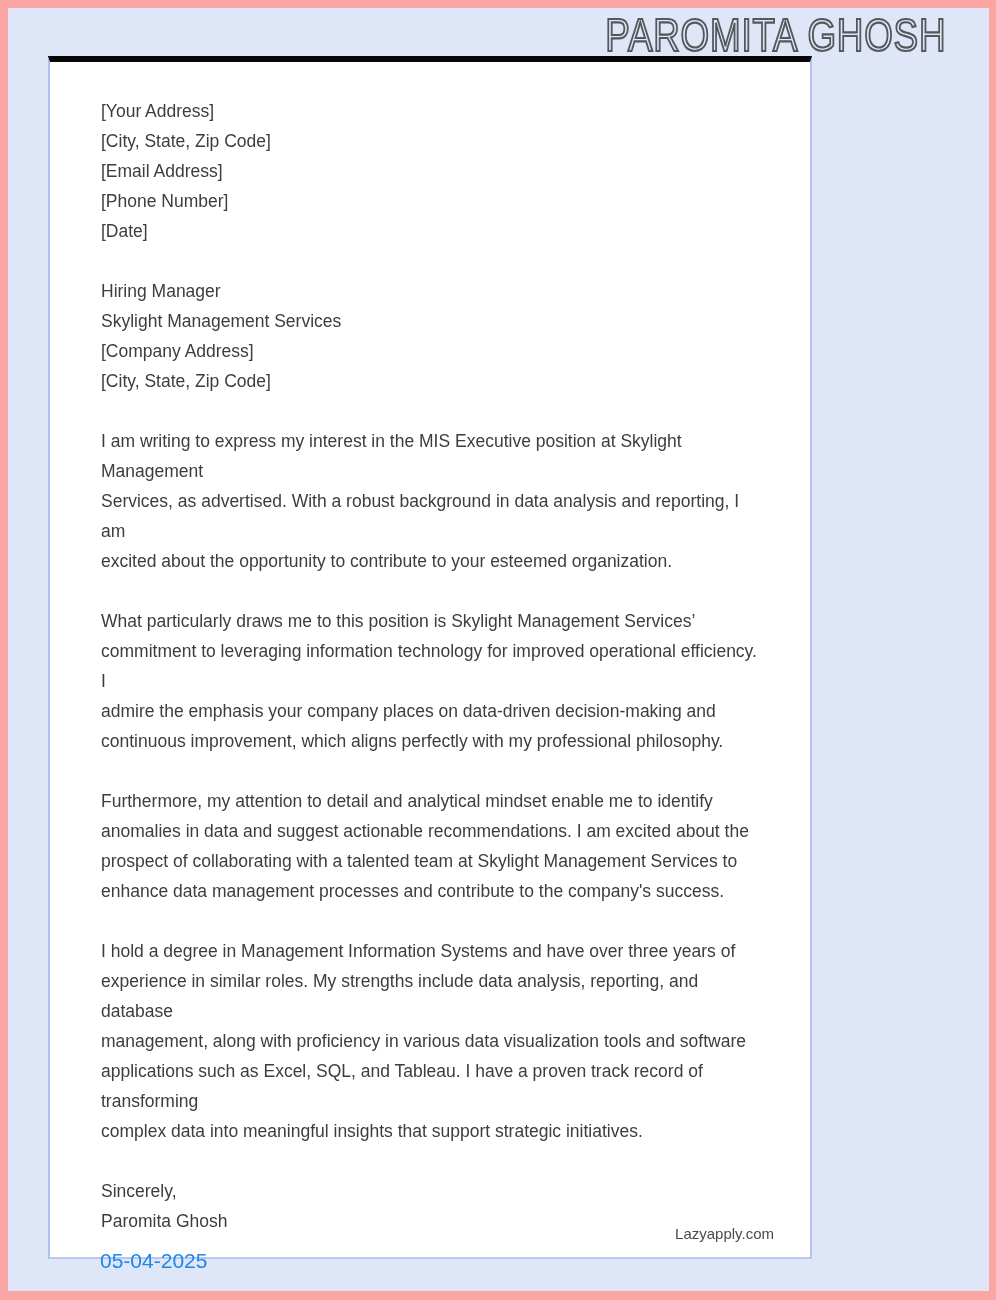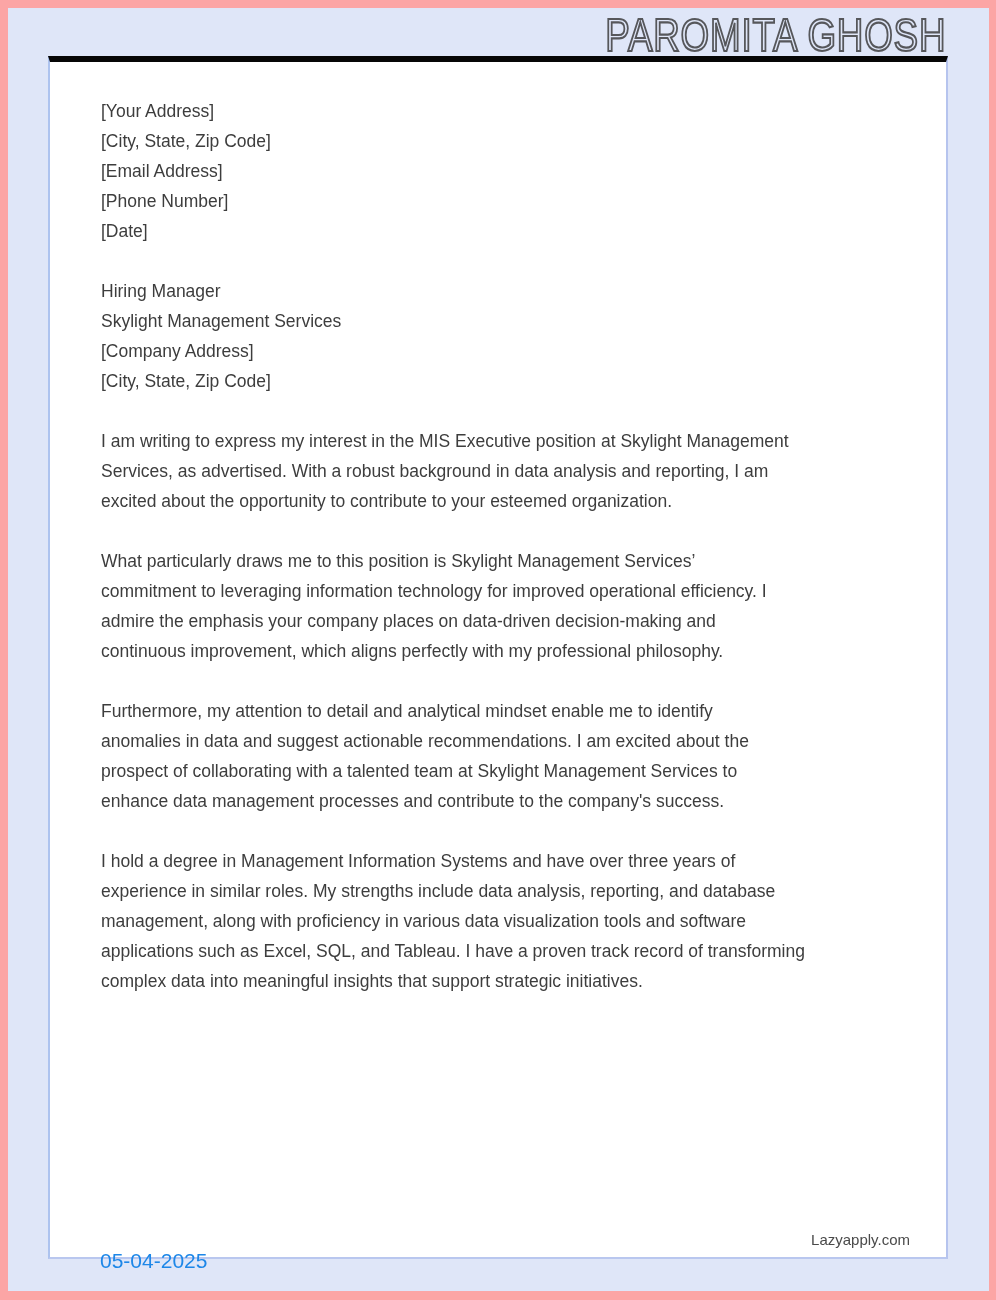--- a/index.html
+++ b/index.html
@@ -28,21 +28,21 @@
     color: transparent;
     -webkit-text-stroke: 2.2px #56575b;
     transform: scaleX(0.8);
     transform-origin: 100% 50%;
     white-space: nowrap;
   }
   .sheet {
     position: absolute;
     left: 40px;
     top: 48px;
-    width: 900px;
+    width: 764px;
     height: 1203px;
     box-sizing: border-box;
     background: #ffffff;
     border-top: 6px solid #060606;
     border-left: 2px solid #adc3ef;
     border-right: 2px solid #b6c4ee;
     border-bottom: 2px solid #b9c7ef;
   }
   .sheet-inner {
     padding: 34px 48px 0 51px;
@@ -51,21 +51,21 @@
     color: #3d3d3d;
   }
   .block {
     margin: 0 0 30px 0;
     white-space: pre-line;
   }
   .block:last-child { margin-bottom: 0; }
   .watermark {
     position: absolute;
     right: 36px;
-    bottom: 8px;
+    bottom: 14px;
     font-size: 15px;
     line-height: 18px;
     color: #4a4a4a;
   }
   .footer-date {
     position: absolute;
     left: 92px;
     top: 1241px;
     font-size: 21px;
     color: #1d87e8;
@@ -110,20 +110,22 @@
 prospect of collaborating with a talented team at Skylight Management Services to
 enhance data management processes and contribute to the company's success.</div>
 
         <div class="block">I hold a degree in Management Information Systems and have over three years of
 experience in similar roles. My strengths include data analysis, reporting, and database
 management, along with proficiency in various data visualization tools and software
 applications such as Excel, SQL, and Tableau. I have a proven track record of transforming
 complex data into meaningful insights that support strategic initiatives.</div>
 
 
+        <div class="block">Sincerely,
+Paromita Ghosh</div>
 
       </div>
 
       <div class="watermark">Lazyapply.com</div>
     </div>
 
     <div class="footer-date">05-04-2025</div>
 
   </div>
 </div>

